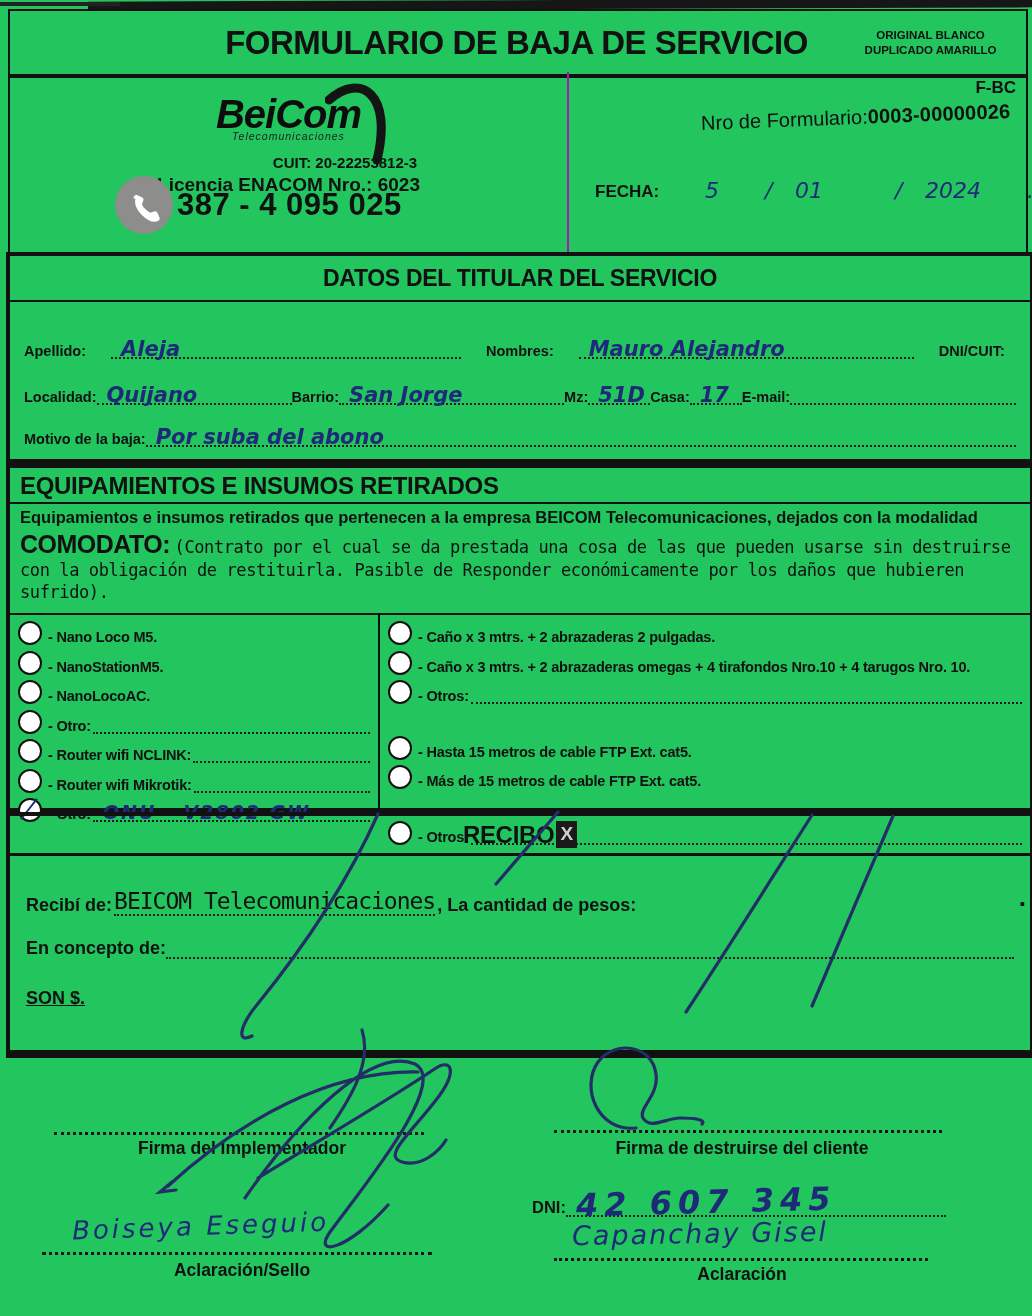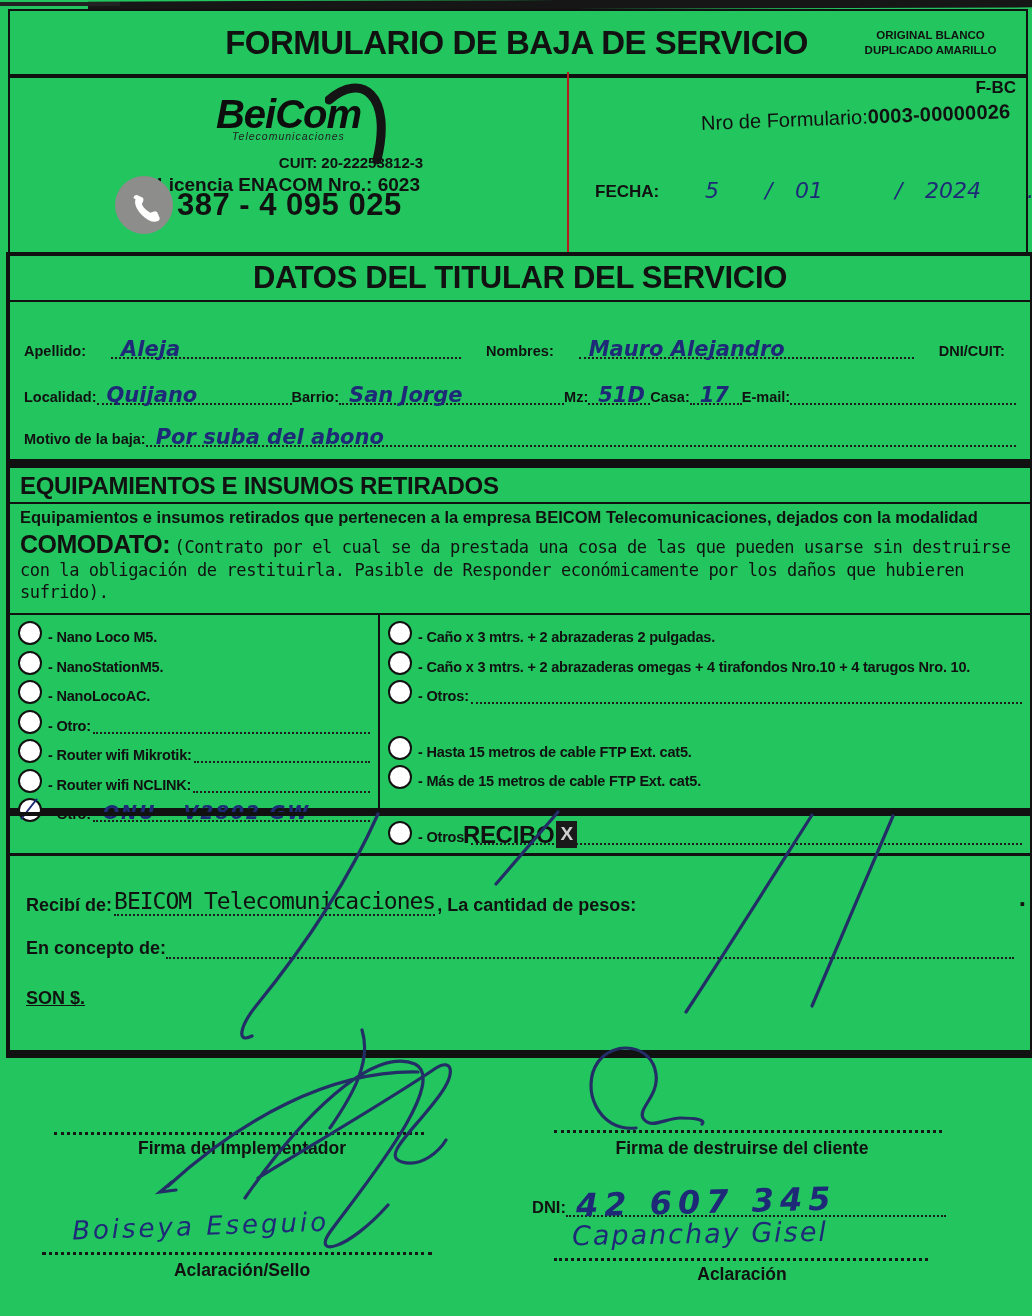--- a/index.html
+++ b/index.html
@@ -31,44 +31,44 @@
   }
   .copy-note { width:175px; padding-right:8px; text-align:center; font-size:11.5px; font-weight:bold; line-height:1.25; }
 
   
   .header-band {
     position:absolute; left:8px; top:72px; width:1016px; height:180px;
     border-left:2px solid #111; border-right:2px solid #111;
     display:flex;
   }
   .company-cell { position:relative; width:557px; }
-  .form-cell { position:relative; flex:1; border-left:2px solid #b91c1c; }
+  .form-cell { position:relative; flex:1; border-left:2px solid #a21caf; }
 
   .logo-wrap { position:absolute; left:0; top:20px; width:557px; text-align:center; }
   .logo-inner { position:relative; display:inline-block; }
   .logo-text { font-size:40px; font-weight:bold; font-style:italic; letter-spacing:-1px; color:#0d0d0d; }
   .logo-tagline { display:block; margin-top:-7px; font-size:10.5px; font-style:italic; letter-spacing:1px; color:#222; text-align:center; }
   .logo-swoosh { position:absolute; right:-34px; top:-12px; }
-  .cuit-line { position:absolute; left:12px; top:82px; width:618px; text-align:center; font-size:15px; font-weight:bold;padding-left:20px; }
+  .cuit-line { position:absolute; left:6px; top:82px; width:618px; text-align:center; font-size:15px; font-weight:bold;padding-left:20px; }
   .lic-line  { position:absolute; left:0; top:102px; width:557px; text-align:center; font-size:19px; font-weight:bold; }
   .phone-row { position:absolute; left:105px; top:104px; display:flex; align-items:center; }
   .wa-icon { width:58px; height:58px; border-radius:50%; background:#8d8d8b; display:flex; align-items:center; justify-content:center; flex:0 0 auto; }
   .phone-number { font-size:31px; font-weight:bold; margin-left:4px; letter-spacing:0.5px; }
 
   .form-code { position:absolute; right:10px; top:6px; font-size:17px; font-weight:bold; }
   .form-number-line { position:absolute; right:16px; top:34px; font-size:20px; transform:rotate(-2.2deg); white-space:nowrap; }
   .form-number-line .num { font-weight:bold; letter-spacing:0.2px; }
   .fecha-line { position:absolute; left:26px; top:110px; width:430px; font-size:17px; font-weight:bold; }
   .fecha-line .hand { font-size:22px; font-weight:normal; position:absolute; top:-4px; }
   .fecha-day   { left:110px; } .fecha-sep1 { left:170px; } .fecha-month { left:200px; }
   .fecha-sep2  { left:300px; } .fecha-year { left:330px; } .fecha-dot   { left:432px; }
 
   
   .datos-box { position:absolute; left:6px; top:252px; width:1020px; height:203px; border:4px solid #111; border-bottom:5px solid #111; }
-  .datos-title { height:44px; border-bottom:2px solid #111; display:flex; align-items:center; justify-content:center; font-size:31px; font-weight:bold; letter-spacing:-0.3px; }
+  .datos-title { height:44px; border-bottom:2px solid #111; display:flex; align-items:center; justify-content:center; font-size:23px; font-weight:bold; letter-spacing:-0.3px; }
   .field-row { position:absolute; left:14px; right:14px; display:flex; align-items:flex-end; font-size:14.5px; font-weight:bold; }
   .row-1 { top:86px;gap:25px; } .row-2 { top:132px; } .row-3 { top:174px; }
   .flabel { white-space:nowrap; padding-bottom:0; }
   .w-apellido { width:350px; } .w-nombres { width:335px; }
   .w-localidad { width:195px; } .w-barrio { width:225px; } .w-mz { width:62px; } .w-casa { width:52px; }
   .field-row .hand { font-size:21px; }
 
   
   .equip-box { position:absolute; left:6px; top:464px; width:1020px; height:340px; border:4px solid #111; border-bottom:7px solid #111; }
   .equip-title { padding:4px 10px 2px 10px; font-size:24px; font-weight:bold; border-bottom:2px solid #111; letter-spacing:-0.3px; }
@@ -247,26 +247,26 @@
             <span class="circle"></span>
             <span class="equip-label">- NanoLocoAC.</span>
           </div>
           <div class="equip-row">
             <span class="circle"></span>
             <span class="equip-label">- Otro:</span>
             <span class="fill grow"></span>
           </div>
           <div class="equip-row">
             <span class="circle"></span>
+            <span class="equip-label">- Router wifi NCLINK:</span>
+            <span class="fill grow"></span>
+          </div>
+          <div class="equip-row">
+            <span class="circle"></span>
             <span class="equip-label">- Router wifi Mikrotik:</span>
-            <span class="fill grow"></span>
-          </div>
-          <div class="equip-row">
-            <span class="circle"></span>
-            <span class="equip-label">- Router wifi NCLINK:</span>
             <span class="fill grow"></span>
           </div>
           <div class="equip-row">
             <span class="circle checked"></span>
             <span class="equip-label">- Otro:</span>
             <span class="fill grow">
               <span class="hand">ONU - V2802 GW</span>
             </span>
           </div>
         </div>

